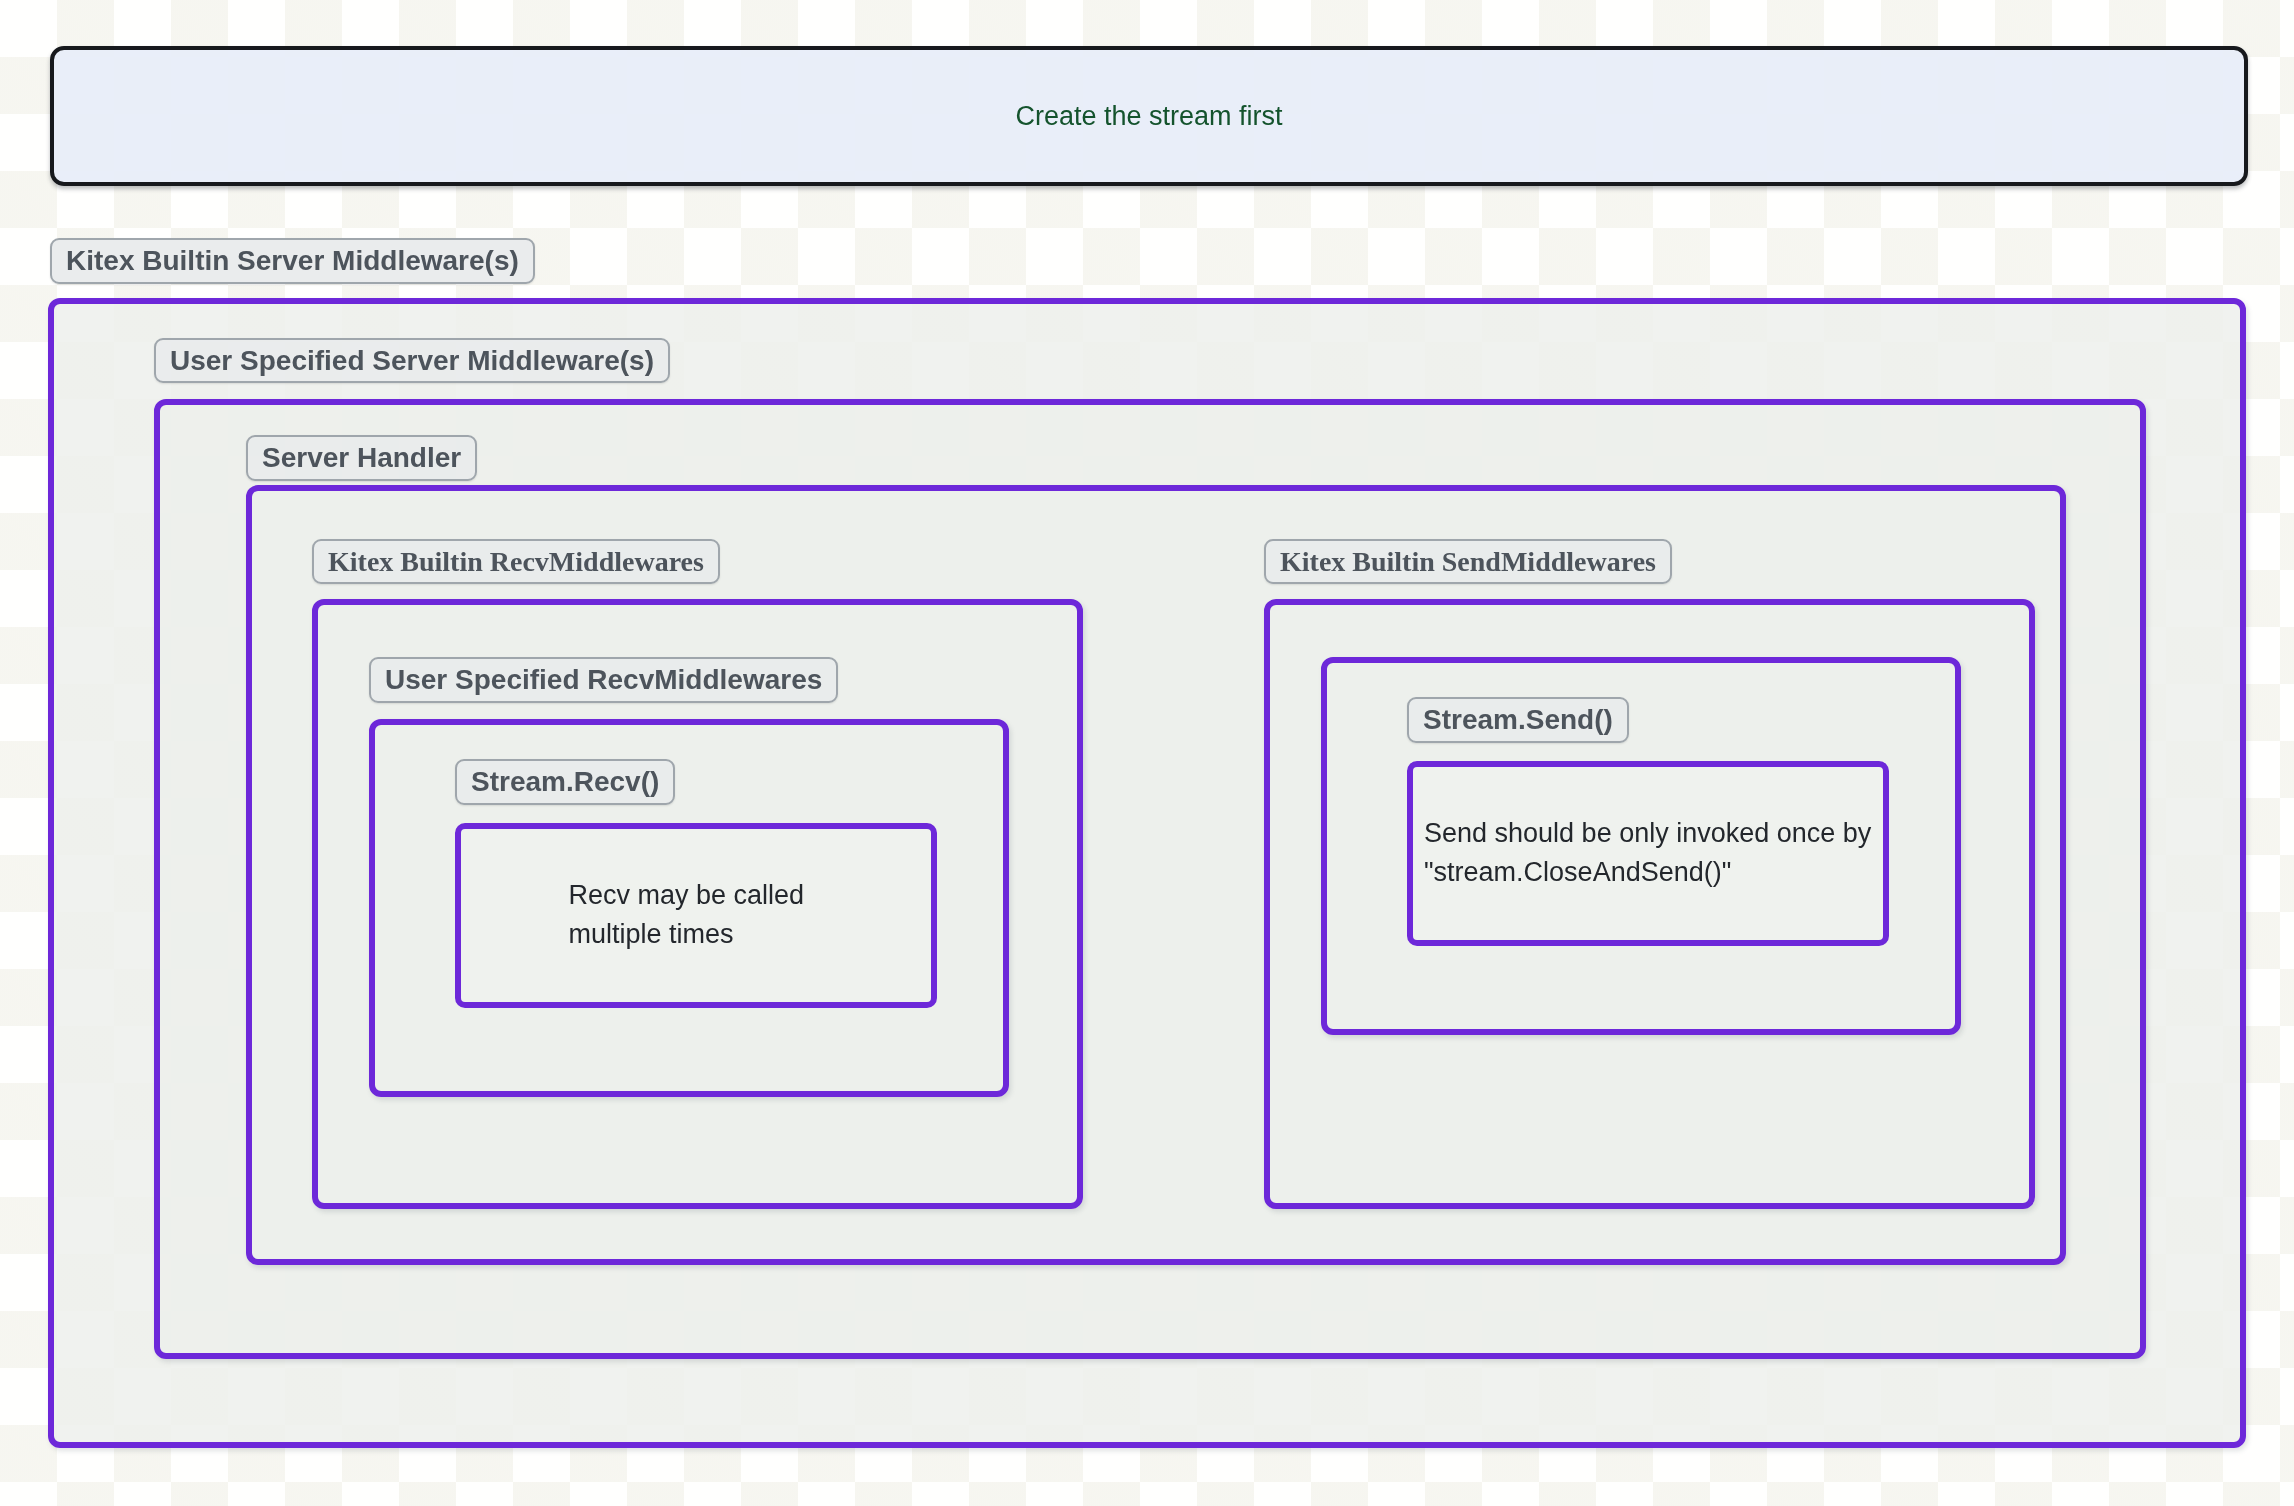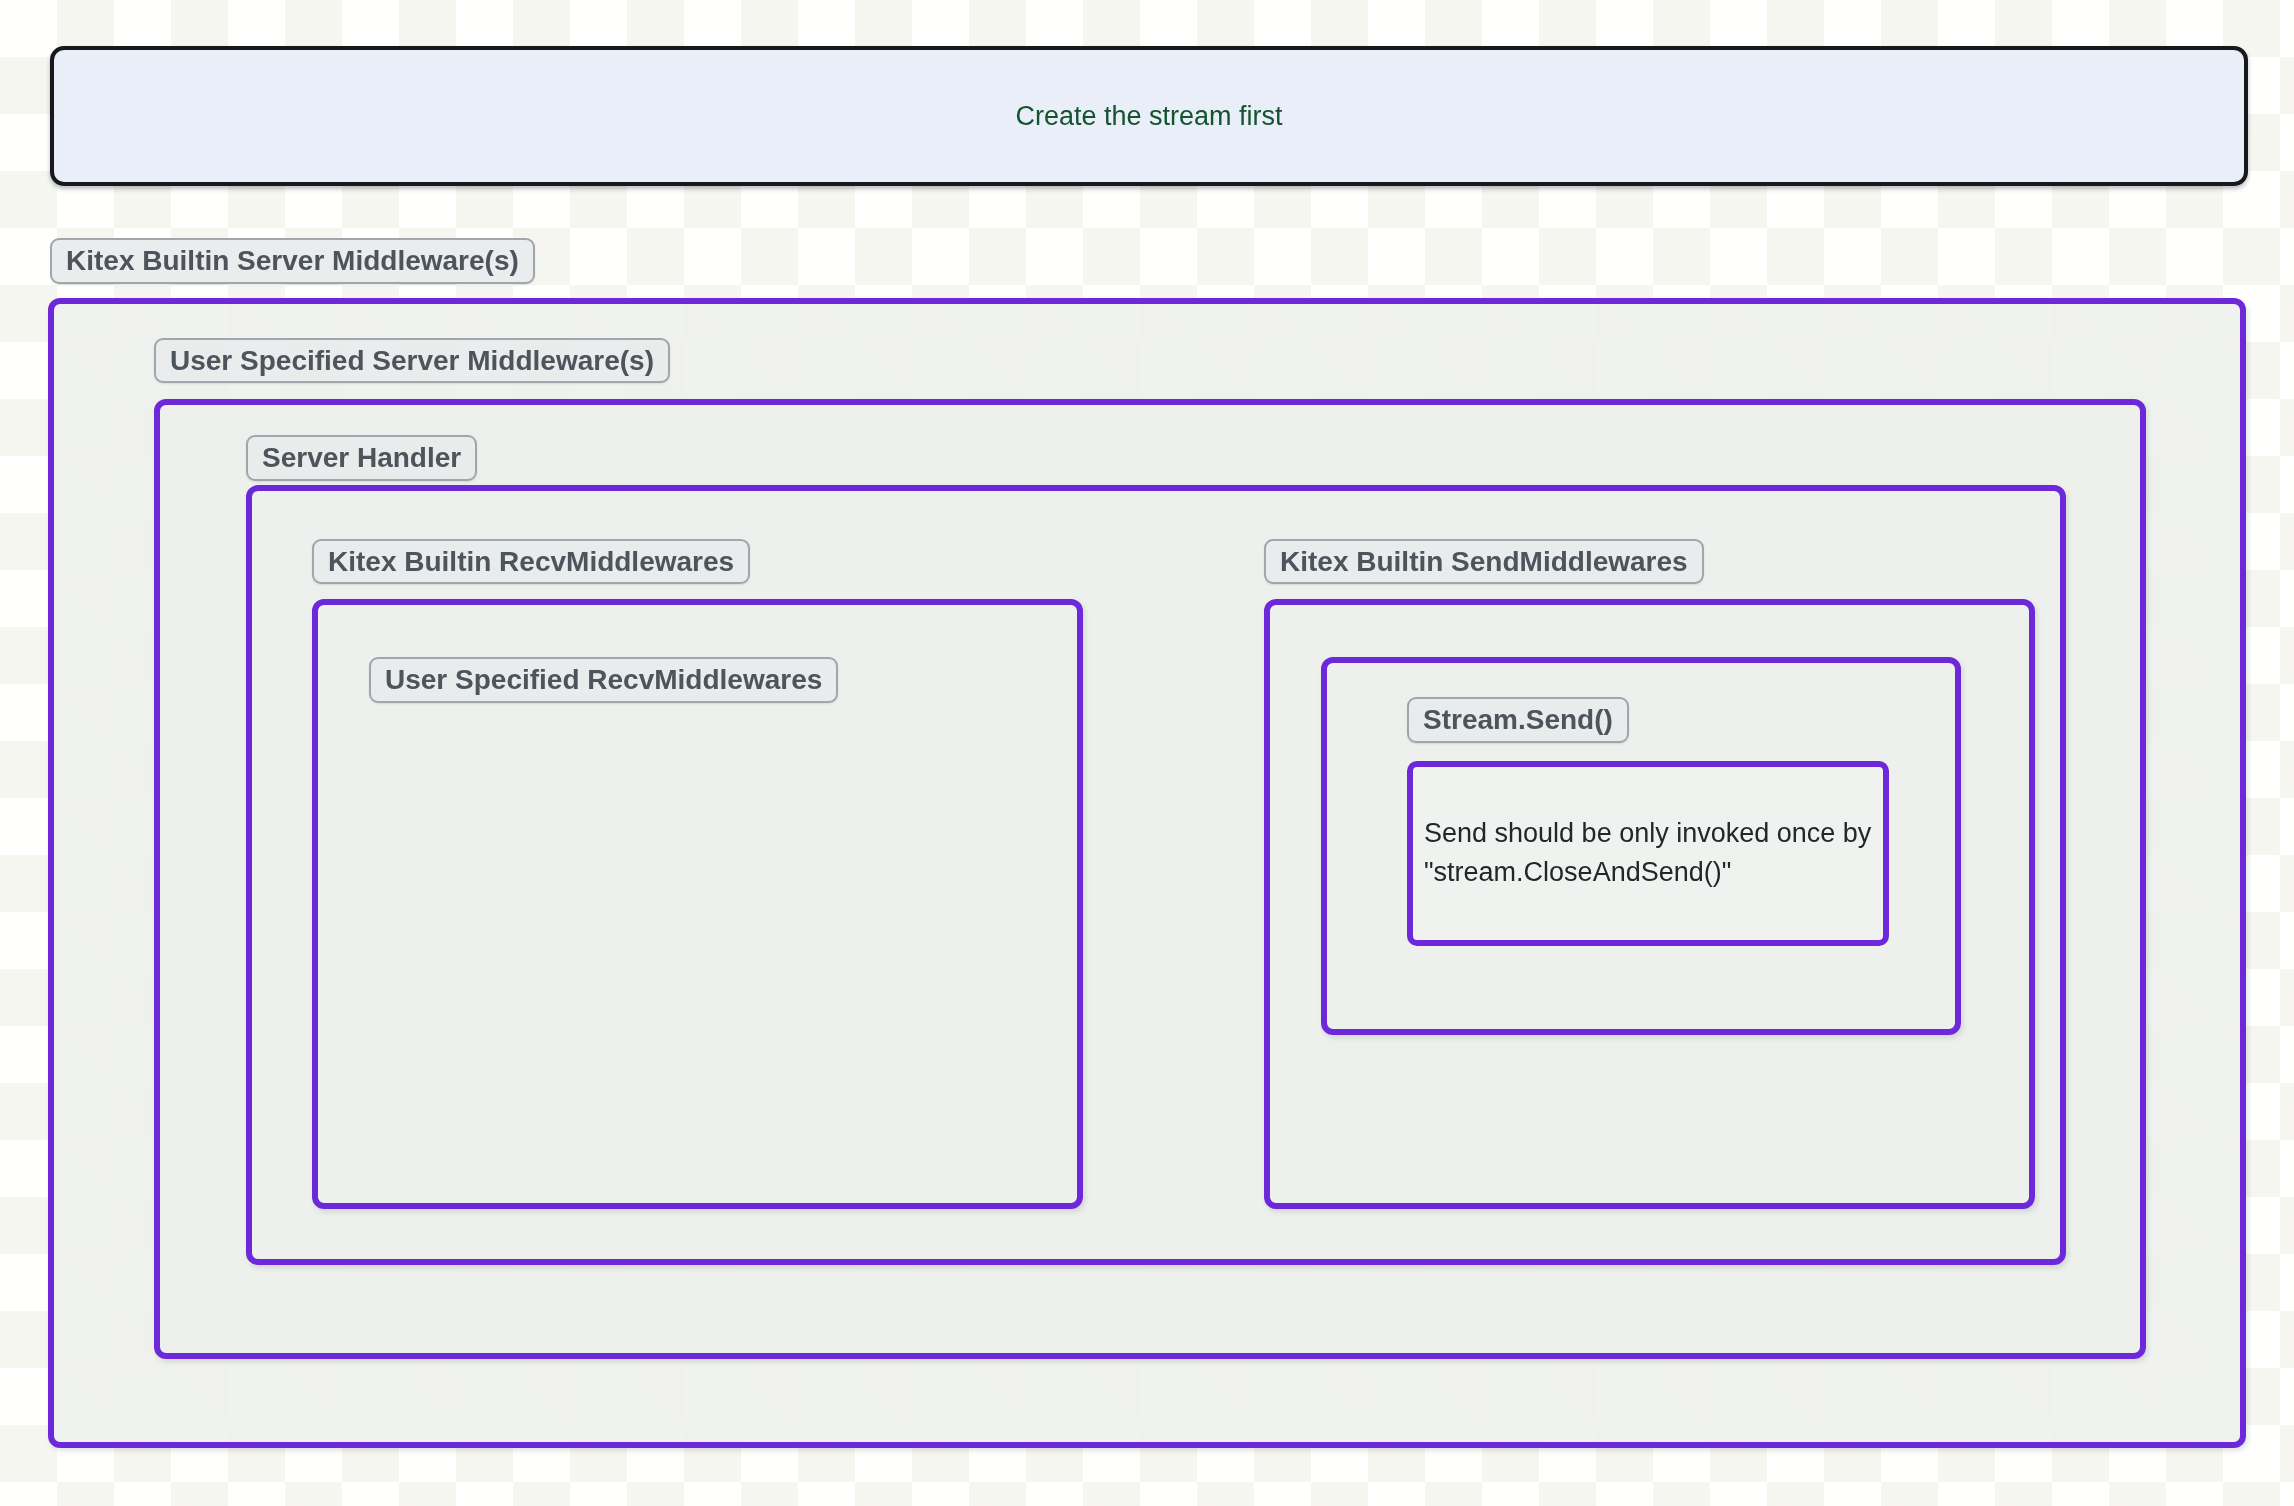--- a/index.html
+++ b/index.html
@@ -38,21 +38,21 @@
     box-shadow:2px 3px 5px rgba(90,100,110,0.18);
     box-sizing:border-box;
   }
   .box1 { margin-left:48px; width:2198px; height:1150px; padding:34px 0 0 100px; }
   .b2row { margin-bottom:16px; }
   .box2 { width:1992px; height:960px; padding:30px 0 0 86px; }
   .b3row { margin-bottom:4px; }
   .box3 { width:1820px; height:780px; padding:48px 50px 0 60px;
           display:flex; justify-content:space-between; }
   .col  { width:746px; }
-  .b4row { margin-bottom:15px; }
+  .b4row { margin-bottom:15px;font-family:Liberation Serif, serif; }
   .box4 { width:771px; height:610px; padding:52px 0 1px 51px; }
   .b5row { margin-bottom:16px; }
   .box5 { width:640px; height:378px; padding:34px 0 0 80px; }
   .b6row { margin-bottom:18px; }
   .box6 {
     width:482px; height:185px;
     display:flex; align-items:center; justify-content:center;
     background:rgba(240,242,239,0.65); box-shadow:none;
     border-radius:10px;
   }
@@ -86,20 +86,28 @@
     <div class="box box3">
 
       <div class="col">
         <div class="badge-row b4row">
           <span class="badge">Kitex Builtin RecvMiddlewares</span>
         </div>
         <div class="box box4">
           <div class="badge-row b5row">
             <span class="badge">User Specified RecvMiddlewares</span>
           </div>
+          <div class="box box5">
+            <div class="badge-row b6row">
+              <span class="badge">Stream.Recv()</span>
+            </div>
+            <div class="box box6">
+              <div class="note note-recv">Recv may be called multiple times</div>
+            </div>
+          </div>
         </div>
       </div>
 
       <div class="col">
         <div class="badge-row b4row">
           <span class="badge">Kitex Builtin SendMiddlewares</span>
         </div>
         <div class="box box4">
           <div class="box box5">
             <div class="badge-row b6row">

